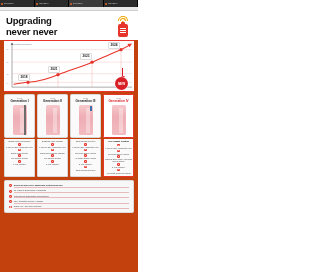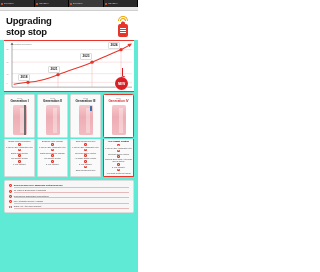--- a/index.html
+++ b/index.html
@@ -2,21 +2,21 @@
 <html><head>
 <meta charset="utf-8">
 <style>
   * { margin:0; padding:0; box-sizing:border-box; }
   html,body { width:138px; height:272px; }
   body {
     font-family:"Liberation Sans", sans-serif;
     background:#ffffff;
     overflow:hidden;
   }
-  .page { position:relative; width:138px; height:272px; background:#5eead4; }
+  .page { position:relative; width:138px; height:272px; background:#c2410c; }
 
   
   .topbar {
     display:flex; height:7px; background:#1b1b1b; align-items:stretch;
   }
   .tab {
     flex:1; display:flex; align-items:center; gap:1px;
     padding:0 1px; border-right:1px solid #000;
     background:#2a2a2a; overflow:hidden;
   }
@@ -193,21 +193,21 @@
     <div class="tab">
       <span class="tab-ico"></span>
       <span class="tab-lbl">SGS  MEDIFY</span>
     </div>
   </div>
   <div class="urlbar"></div>
 
   <div class="header">
     <div class="title">
       <div>Upgrading</div>
-      <div>stop stop</div>
+      <div>never never</div>
     </div>
     <div class="logo">
       <div class="wifi">
         <span class="w1"></span>
           <span class="w2"></span>
           <span class="w3"></span>
       </div>
       <div class="device">
         <i></i>
           <i></i>

